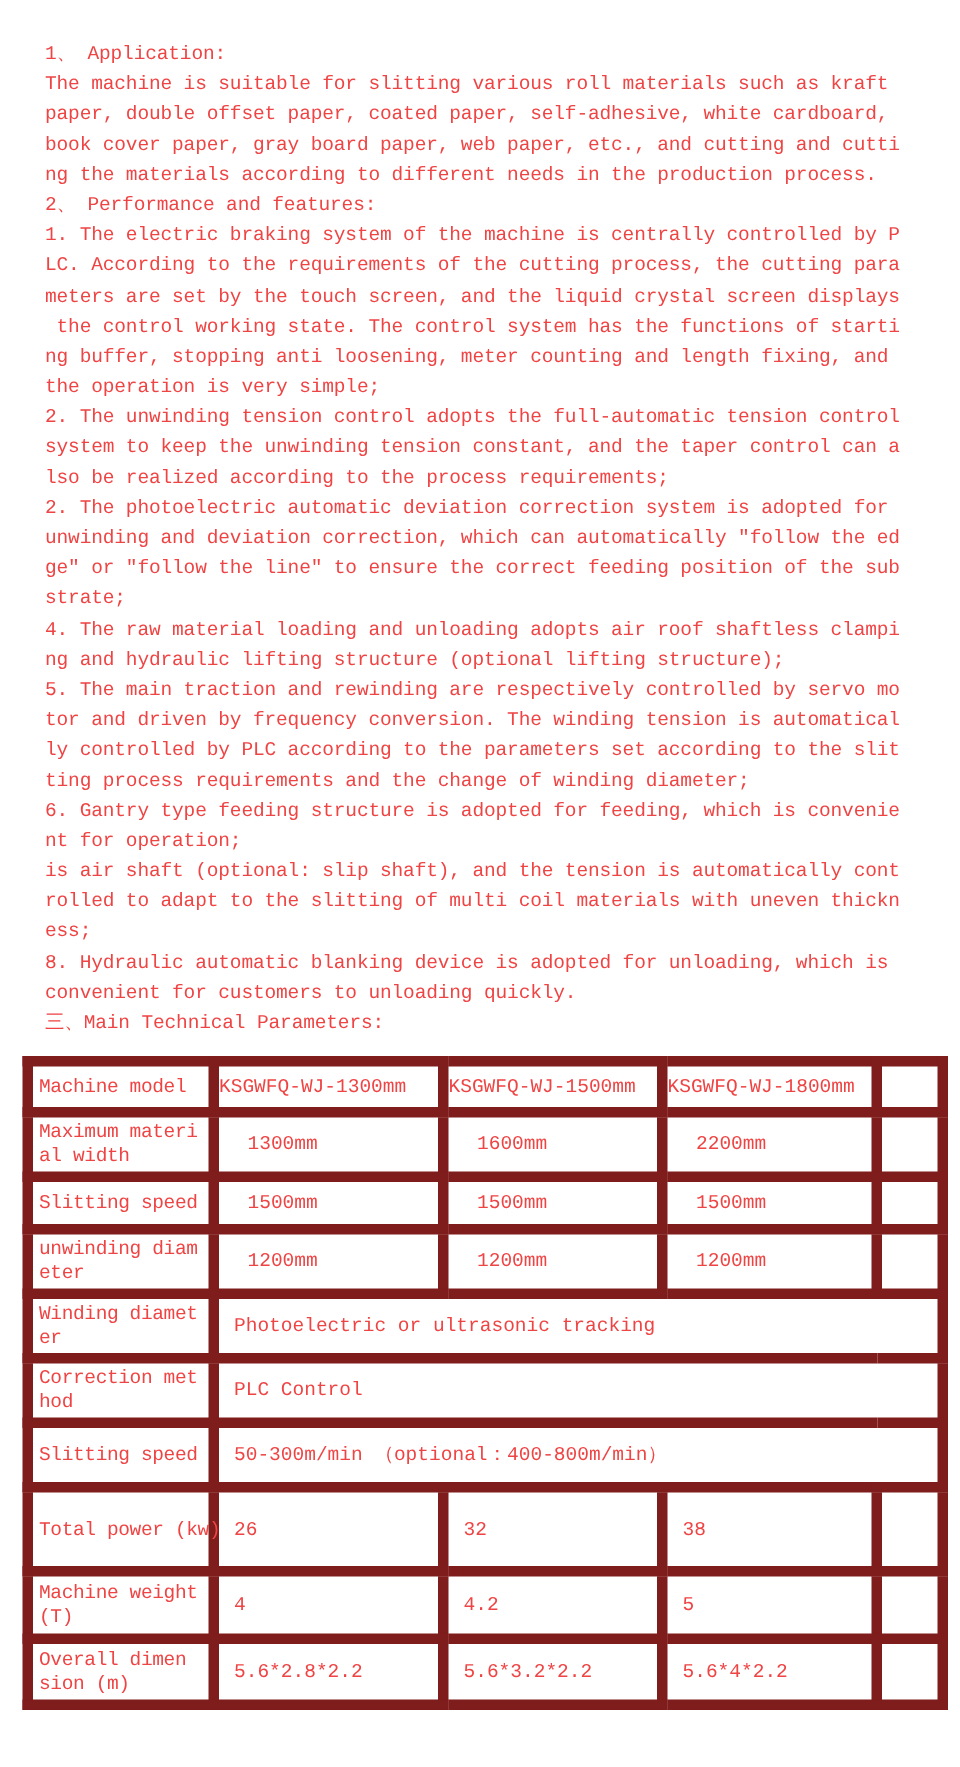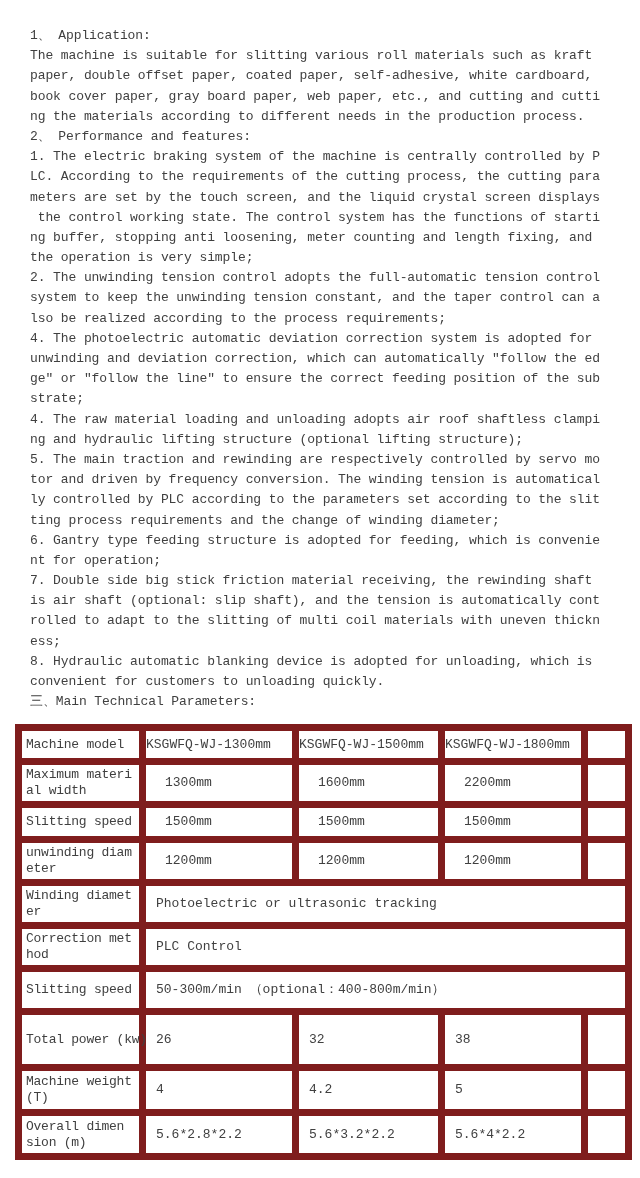--- a/index.html
+++ b/index.html
@@ -5,21 +5,21 @@
   html, body {
     margin: 0;
     padding: 0;
     background: #ffffff;
   }
   .page {
     position: relative;
     width: 640px;
     height: 1178px;
     background: #ffffff;
-    color: #404040;
+    color: #ef4444;
     font-family: "Liberation Mono", "DejaVu Sans Mono", monospace;
     font-size: 13px;
     overflow: hidden;
   }
   .text-block {
     padding: 26px 10px 0 30px;
   }
   .text-line {
     white-space: pre;
     line-height: 20.2px;
@@ -89,33 +89,32 @@
       <div class="text-line">2、 Performance and features:</div>
       <div class="text-line">1. The electric braking system of the machine is centrally controlled by P</div>
       <div class="text-line">LC. According to the requirements of the cutting process, the cutting para</div>
       <div class="text-line">meters are set by the touch screen, and the liquid crystal screen displays</div>
       <div class="text-line"> the control working state. The control system has the functions of starti</div>
       <div class="text-line">ng buffer, stopping anti loosening, meter counting and length fixing, and</div>
       <div class="text-line">the operation is very simple;</div>
       <div class="text-line">2. The unwinding tension control adopts the full-automatic tension control</div>
       <div class="text-line">system to keep the unwinding tension constant, and the taper control can a</div>
       <div class="text-line">lso be realized according to the process requirements;</div>
-      <div class="text-line">4. The photoelectric automatic deviation correction system is adopted for</div>
+      <div class="text-line">2. The photoelectric automatic deviation correction system is adopted for</div>
       <div class="text-line">unwinding and deviation correction, which can automatically "follow the ed</div>
       <div class="text-line">ge" or "follow the line" to ensure the correct feeding position of the sub</div>
       <div class="text-line">strate;</div>
       <div class="text-line">4. The raw material loading and unloading adopts air roof shaftless clampi</div>
       <div class="text-line">ng and hydraulic lifting structure (optional lifting structure);</div>
       <div class="text-line">5. The main traction and rewinding are respectively controlled by servo mo</div>
       <div class="text-line">tor and driven by frequency conversion. The winding tension is automatical</div>
       <div class="text-line">ly controlled by PLC according to the parameters set according to the slit</div>
       <div class="text-line">ting process requirements and the change of winding diameter;</div>
       <div class="text-line">6. Gantry type feeding structure is adopted for feeding, which is convenie</div>
       <div class="text-line">nt for operation;</div>
-      <div class="text-line">7. Double side big stick friction material receiving, the rewinding shaft</div>
       <div class="text-line">is air shaft (optional: slip shaft), and the tension is automatically cont</div>
       <div class="text-line">rolled to adapt to the slitting of multi coil materials with uneven thickn</div>
       <div class="text-line">ess;</div>
       <div class="text-line">8. Hydraulic automatic blanking device is adopted for unloading, which is</div>
       <div class="text-line">convenient for customers to unloading quickly.</div>
       <div class="text-line">三、Main Technical Parameters:</div>
     </div>
 
   <table class="params">
     <colgroup>

